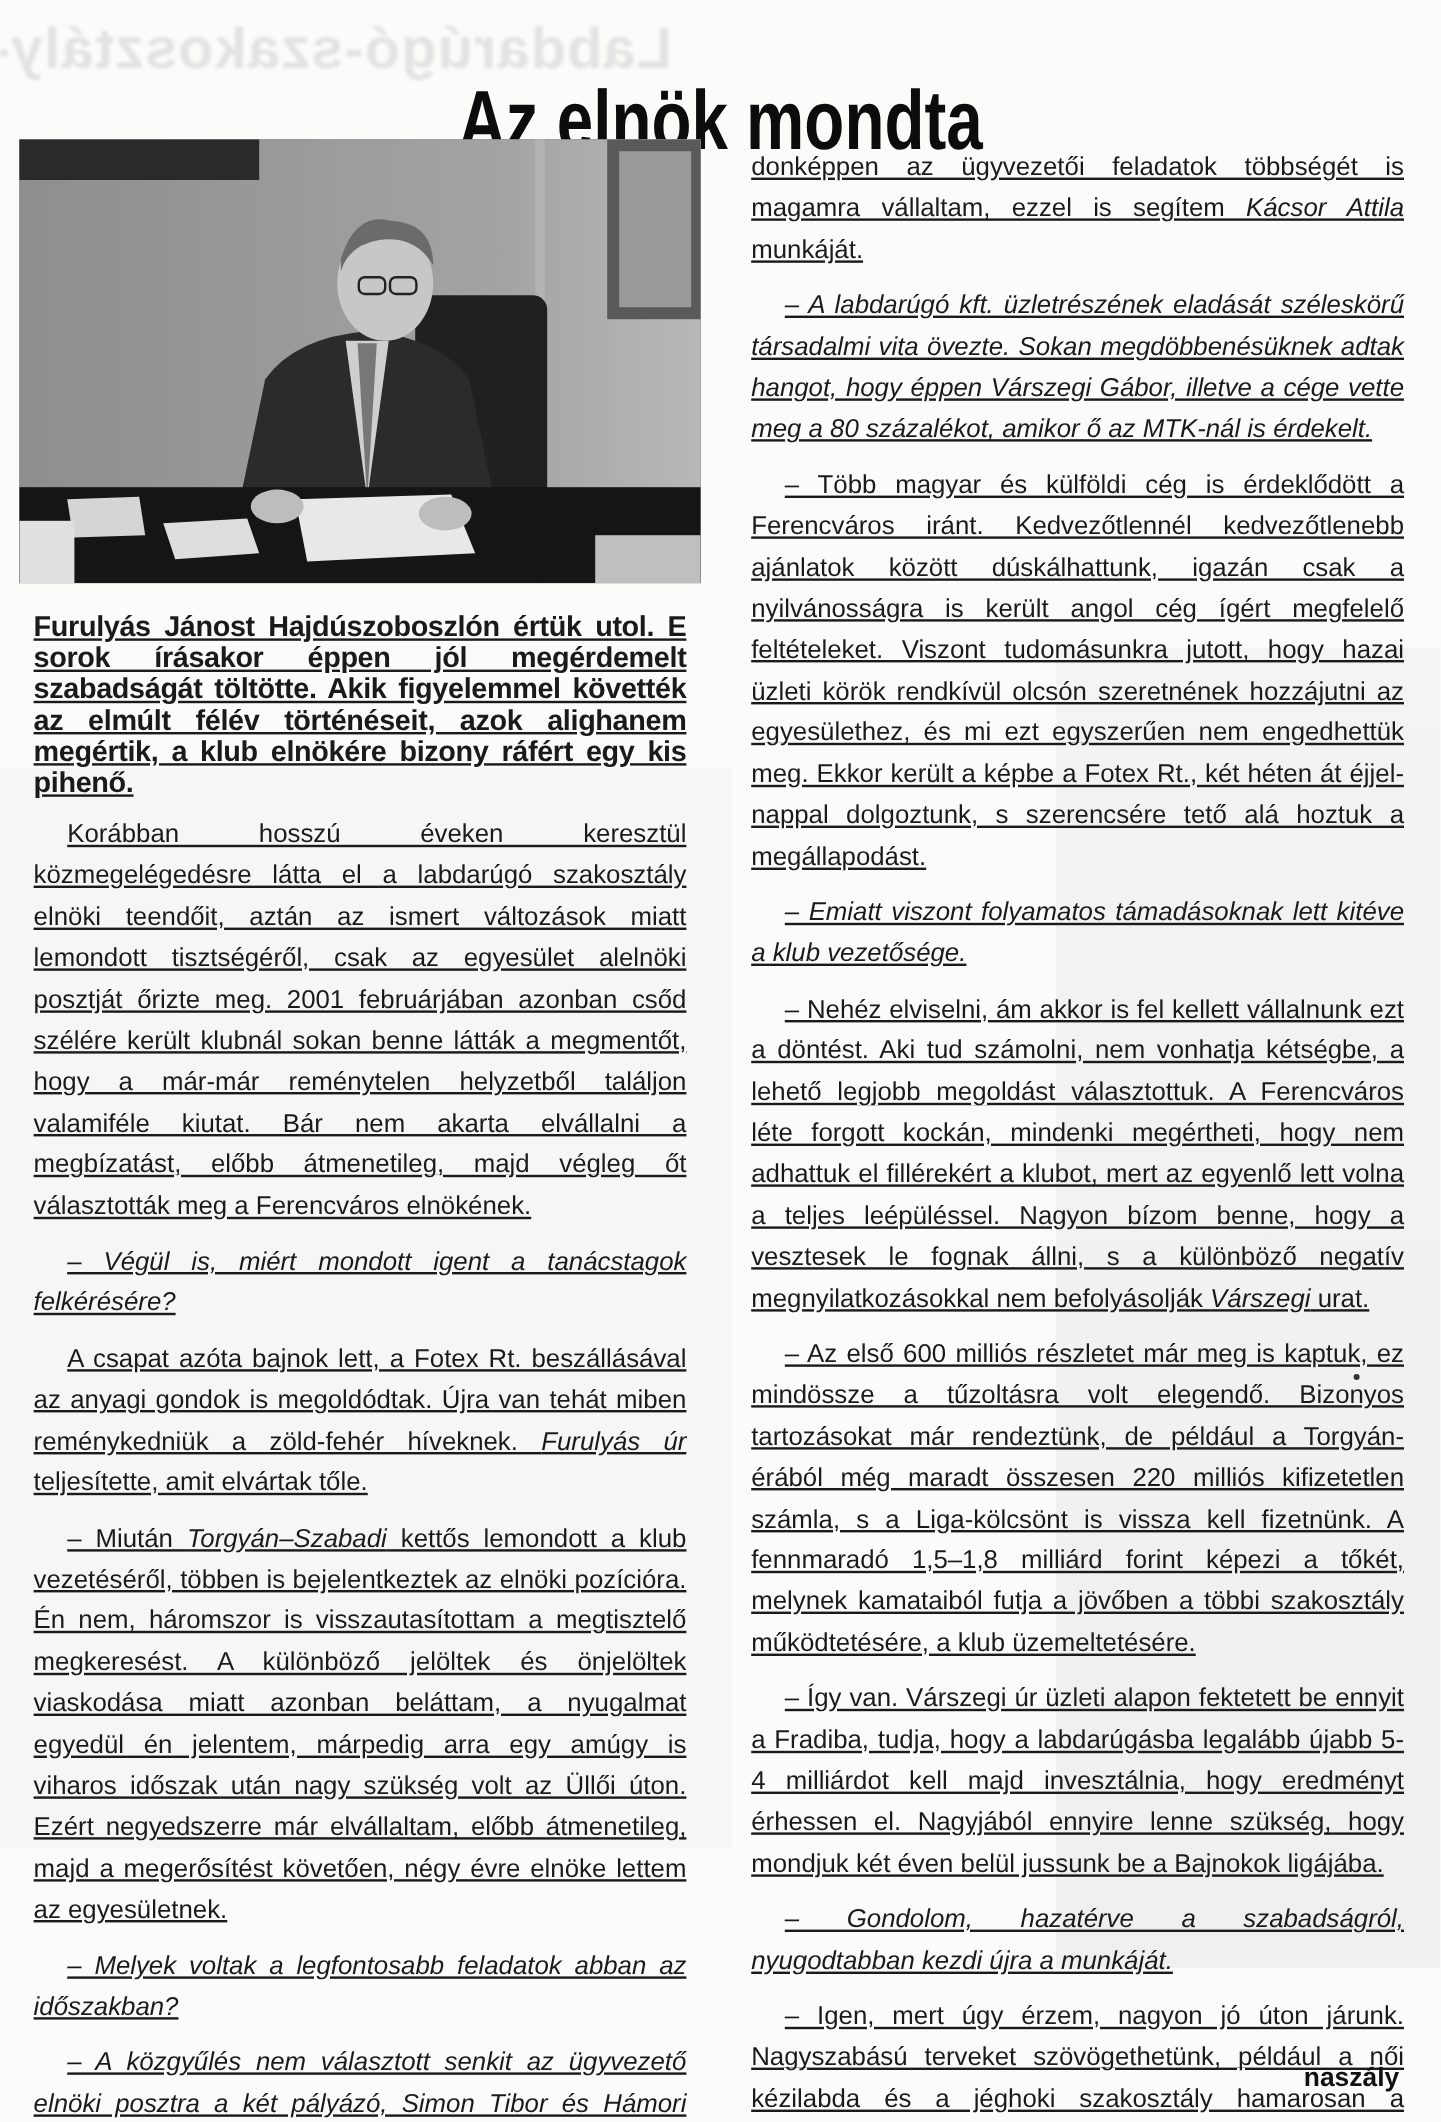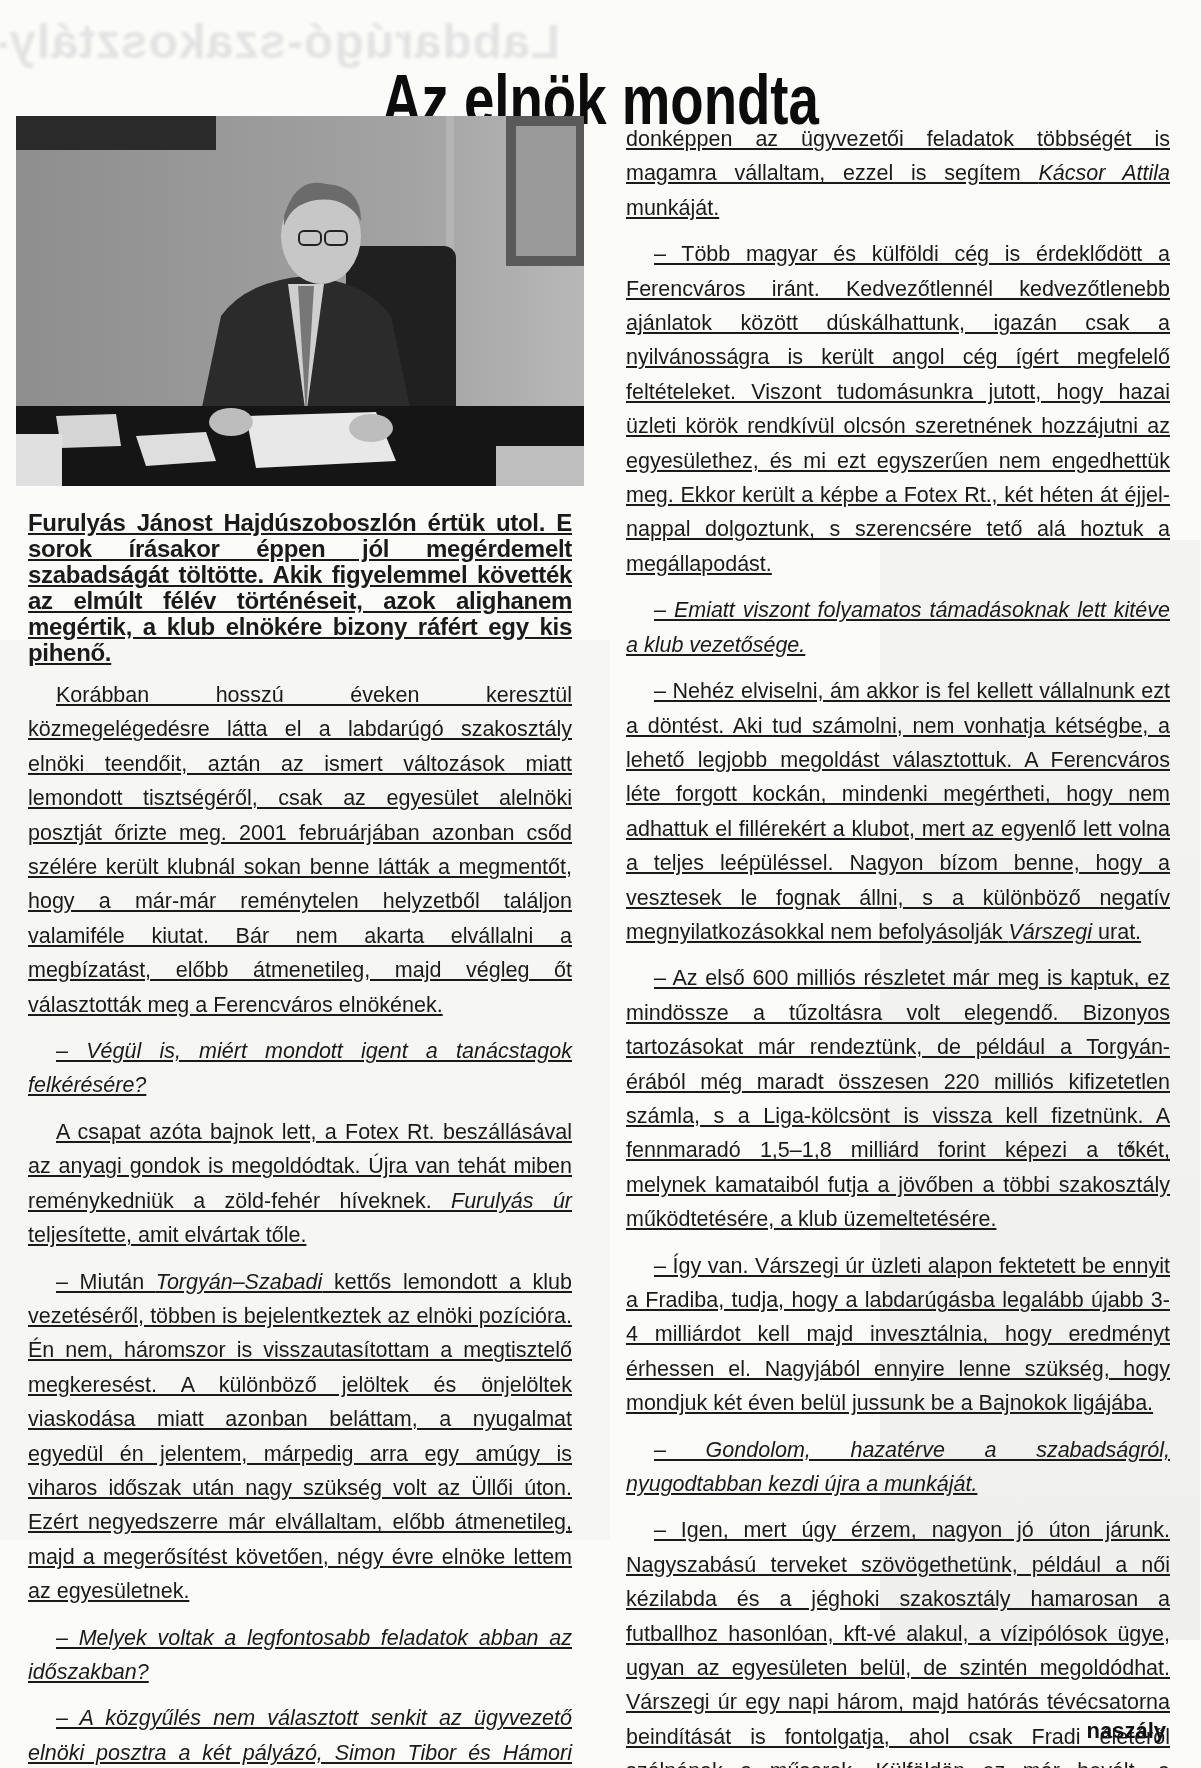--- a/index.html
+++ b/index.html
@@ -81,24 +81,25 @@
       <p class="indent"><span>A csapat azóta bajnok lett, a Fotex Rt. beszállásával az anyagi gondok is megoldódtak. Újra van tehát miben reménykedniük a zöld-fehér híveknek. </span><span class="it">Furulyás úr</span><span> teljesítette, amit elvártak tőle.</span></p>
       <p class="indent"><span>– Miután </span><span class="it">Torgyán–Szabadi</span><span> kettős lemondott a klub vezetéséről, többen is bejelentkeztek az elnöki pozícióra. Én nem, háromszor is visszautasítottam a megtisztelő megkeresést. A különböző jelöltek és önjelöltek viaskodása miatt azonban beláttam, a nyugalmat egyedül én jelentem, márpedig arra egy amúgy is viharos időszak után nagy szükség volt az Üllői úton. Ezért negyedszerre már elvállaltam, előbb átmenetileg, majd a megerősítést követően, négy évre elnöke lettem az egyesületnek.</span></p>
       <p class="indent"><span class="it">– Melyek voltak a legfontosabb feladatok abban az időszakban?</span></p>
       <p class="indent"><span class="it">– A közgyűlés nem választott senkit az ügyvezető elnöki posztra a két pályázó, Simon Tibor és Hámori György közül.</span></p>
     </div>
 </div>
 
 <div class="col col-right">
   <div id="right-paras">
       <p class=""><span>donképpen az ügyvezetői feladatok többségét is magamra vállaltam, ezzel is segítem </span><span class="it">Kácsor Attila</span><span> munkáját.</span></p>
+      <p class="indent"><span class="it">– A labdarúgó kft. üzletrészének eladását széleskörű társadalmi vita övezte. Sokan megdöbbenésüknek adtak hangot, hogy éppen Várszegi Gábor, illetve a cége vette meg a 80 százalékot, amikor ő az MTK-nál is érdekelt.</span></p>
       <p class="indent"><span>– Több magyar és külföldi cég is érdeklődött a Ferencváros iránt. Kedvezőtlennél kedvezőtlenebb ajánlatok között dúskálhattunk, igazán csak a nyilvánosságra is került angol cég ígért megfelelő feltételeket. Viszont tudomásunkra jutott, hogy hazai üzleti körök rendkívül olcsón szeretnének hozzájutni az egyesülethez, és mi ezt egyszerűen nem engedhettük meg. Ekkor került a képbe a Fotex Rt., két héten át éjjel-nappal dolgoztunk, s szerencsére tető alá hoztuk a megállapodást.</span></p>
       <p class="indent"><span class="it">– Emiatt viszont folyamatos támadásoknak lett kitéve a klub vezetősége.</span></p>
       <p class="indent"><span>– Nehéz elviselni, ám akkor is fel kellett vállalnunk ezt a döntést. Aki tud számolni, nem vonhatja kétségbe, a lehető legjobb megoldást választottuk. A Ferencváros léte forgott kockán, mindenki megértheti, hogy nem adhattuk el fillérekért a klubot, mert az egyenlő lett volna a teljes leépüléssel. Nagyon bízom benne, hogy a vesztesek le fognak állni, s a különböző negatív megnyilatkozásokkal nem befolyásolják </span><span class="it">Várszegi</span><span> urat.</span></p>
       <p class="indent"><span>– Az első 600 milliós részletet már meg is kaptuk, ez mindössze a tűzoltásra volt elegendő. Bizonyos tartozásokat már rendeztünk, de például a Torgyán-érából még maradt összesen 220 milliós kifizetetlen számla, s a Liga-kölcsönt is vissza kell fizetnünk. A fennmaradó 1,5–1,8 milliárd forint képezi a tőkét, melynek kamataiból futja a jövőben a többi szakosztály működtetésére, a klub üzemeltetésére.</span></p>
-      <p class="indent"><span>– Így van. Várszegi úr üzleti alapon fektetett be ennyit a Fradiba, tudja, hogy a labdarúgásba legalább újabb 3-4 milliárdot kell majd invesztálnia, hogy eredményt érhessen el. Nagyjából ennyire lenne szükség, hogy mondjuk két éven belül jussunk be a Bajnokok ligájába.</span></p>
+      <p class="indent"><span>– Így van. Várszegi úr üzleti alapon fektetett be ennyit a Fradiba, tudja, hogy a labdarúgásba legalább újabb 5-4 milliárdot kell majd invesztálnia, hogy eredményt érhessen el. Nagyjából ennyire lenne szükség, hogy mondjuk két éven belül jussunk be a Bajnokok ligájába.</span></p>
       <p class="indent"><span class="it">– Gondolom, hazatérve a szabadságról, nyugodtabban kezdi újra a munkáját.</span></p>
       <p class="indent"><span>– Igen, mert úgy érzem, nagyon jó úton járunk. Nagyszabású terveket szövögethetünk, például a női kézilabda és a jéghoki szakosztály hamarosan a futballhoz hasonlóan, kft-vé alakul, a vízipólósok ügye, ugyan az egyesületen belül, de szintén megoldódhat. Várszegi úr egy napi három, majd hatórás tévécsatorna beindítását is fontolgatja, ahol csak Fradi életéről szólnának a műsorok. Külföldön ez már bevált, a szurkolók mindenhol nagyon szeretik, s nyilván a szponzorok is örülnek az újabb megjelenési lehetőségnek. A Ferencváros sportolóinak ma tényleg csak a sportra kell koncentrálniuk, rég volt ilyen. Ismerve a magyar sportélet általános állapotait, erre büszkék lehetünk.</span></p>
     </div>
 </div>
 
 <div class="dot"></div>
 <div class="byline">naszály</div>
 
 </body></html>

